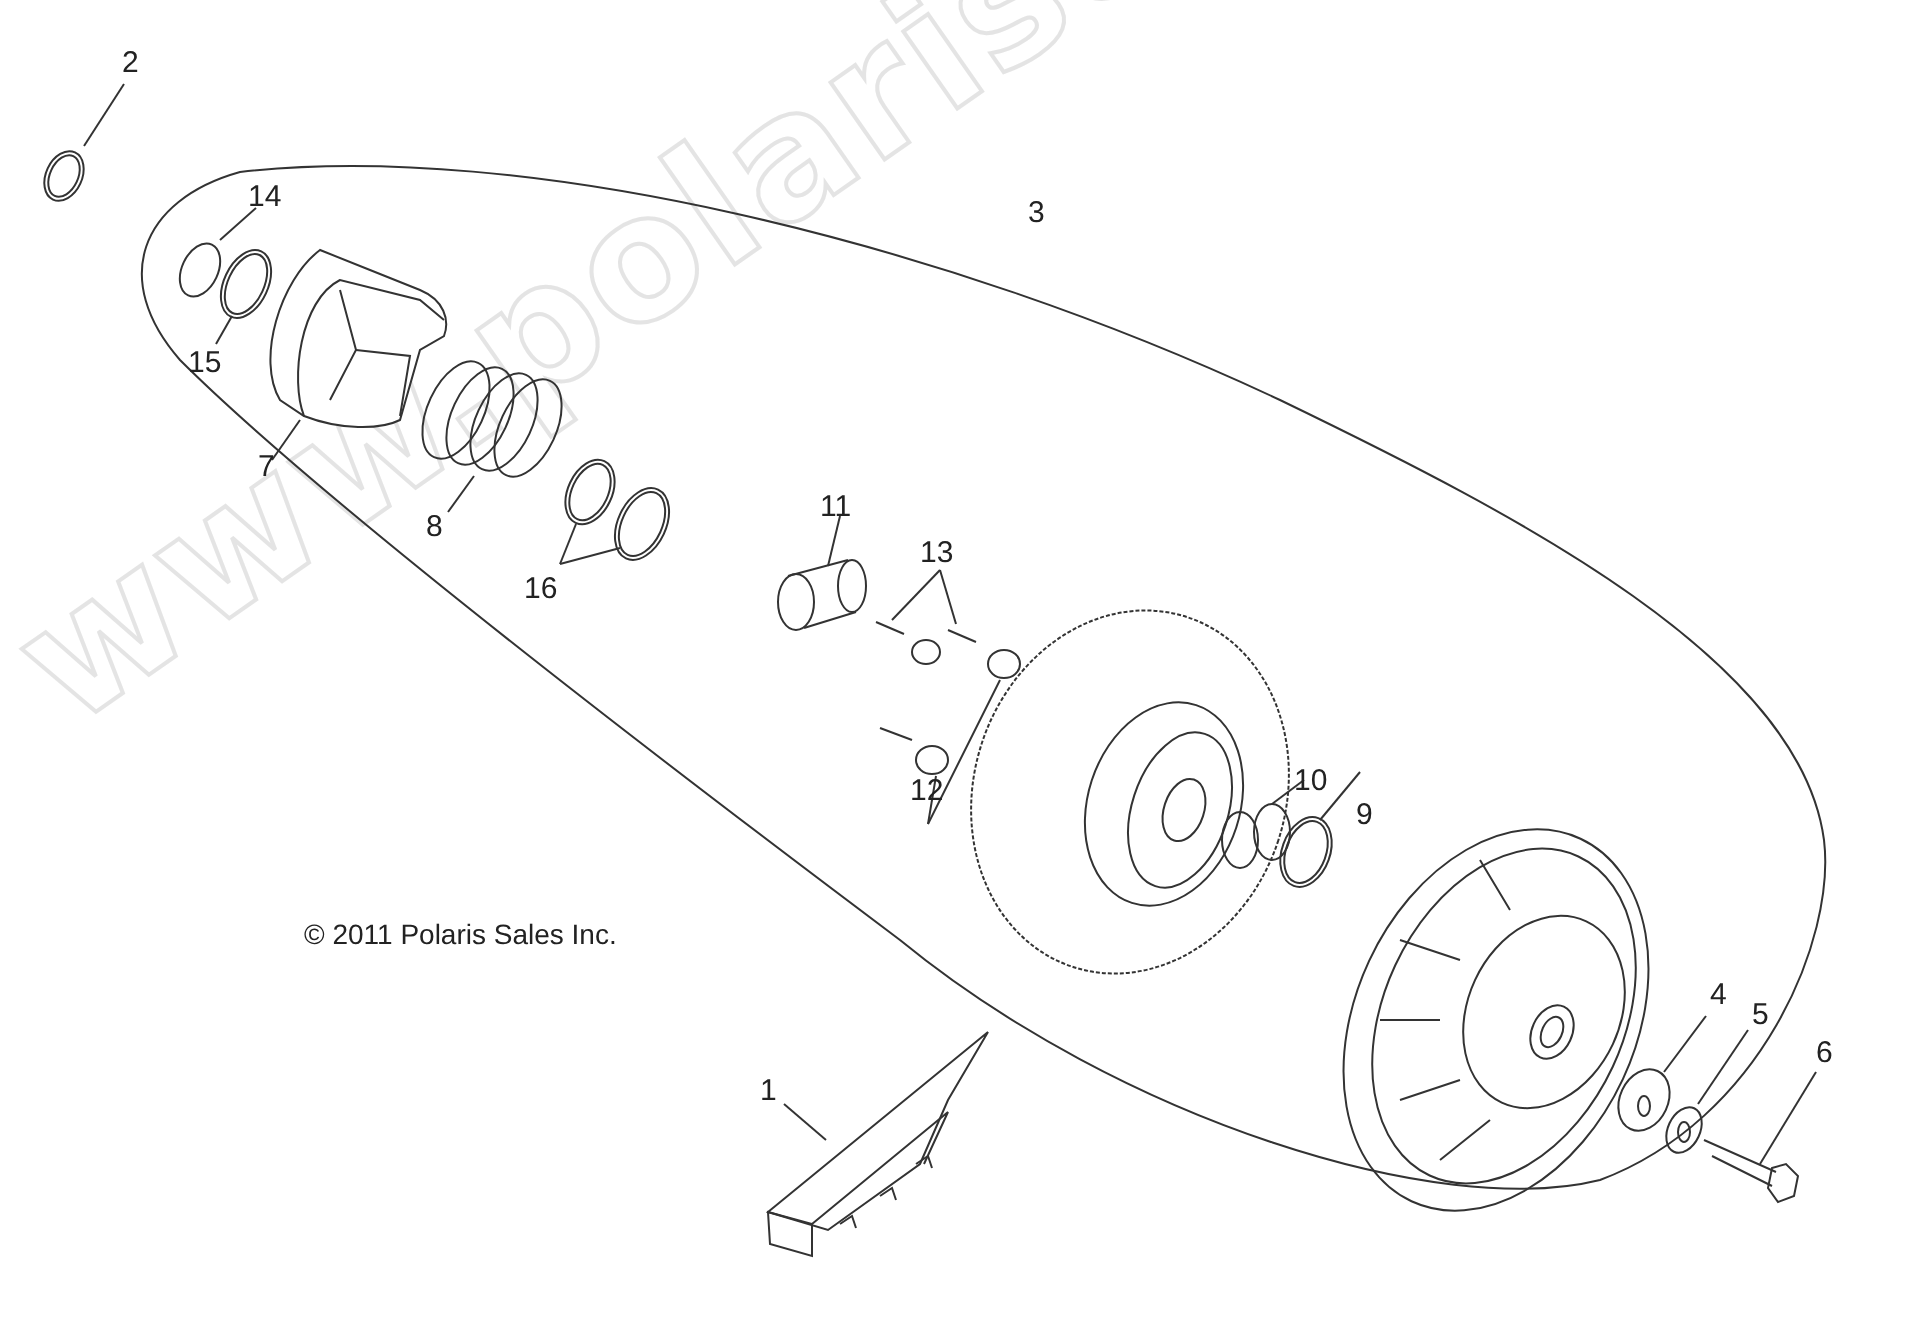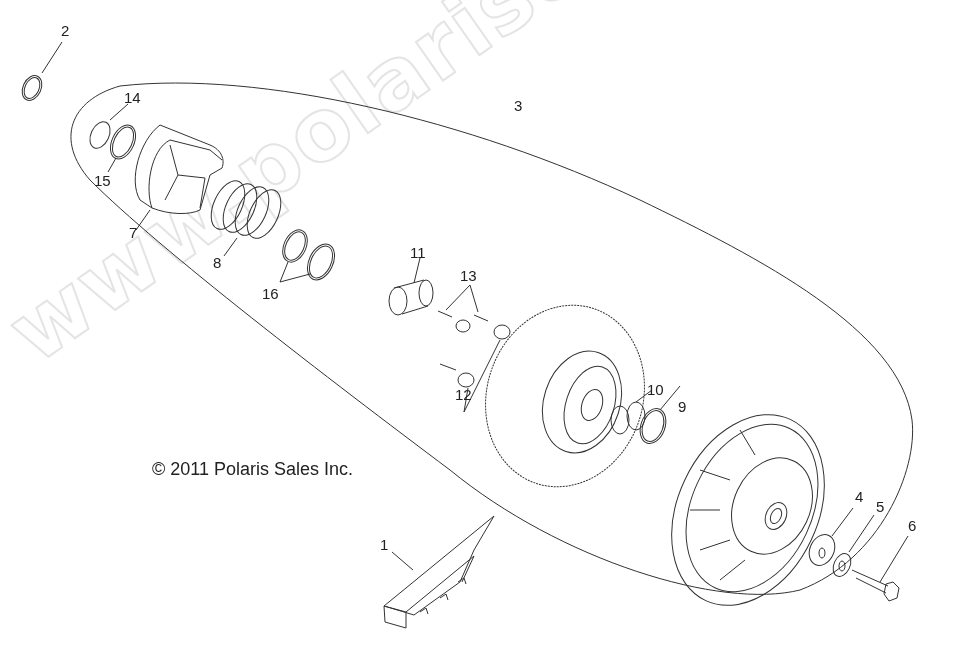--- a/index.html
+++ b/index.html
@@ -1,20 +1,20 @@
 <!DOCTYPE html>
 <html><head>
 <meta charset="utf-8">
 <style>
   html, body { margin: 0; padding: 0; background: #ffffff; }
   body { width: 956px; height: 672px; position: relative; overflow: hidden;
          font-family: "Liberation Sans", sans-serif; }
   #diagram { position: absolute; left: 0; top: 0; width: 956px; height: 672px; }
   .callout { font-family: "Liberation Sans", sans-serif; font-size: 15px; fill: #222; }
-  .copyright { position: absolute; left: 152px; top: 459px; font-size: 18px; color: #222;
+  .copyright { position: absolute; left: 152px; top: 459px; font-size: 14px; color: #222;
                font-family: "Liberation Sans", sans-serif; white-space: nowrap; }
   .watermark { position: absolute; left: -10px; top: 300px; width: 1200px;
                font-family: "DejaVu Sans", sans-serif; font-weight: bold; font-size: 86px;
                color: #fff; -webkit-text-stroke: 2px #e2e2e2; letter-spacing: 2px;
                transform: rotate(-35deg); transform-origin: 0 0; white-space: nowrap;
                pointer-events: none; opacity: 0.9; }
 </style>
 </head>
 <body>
 

